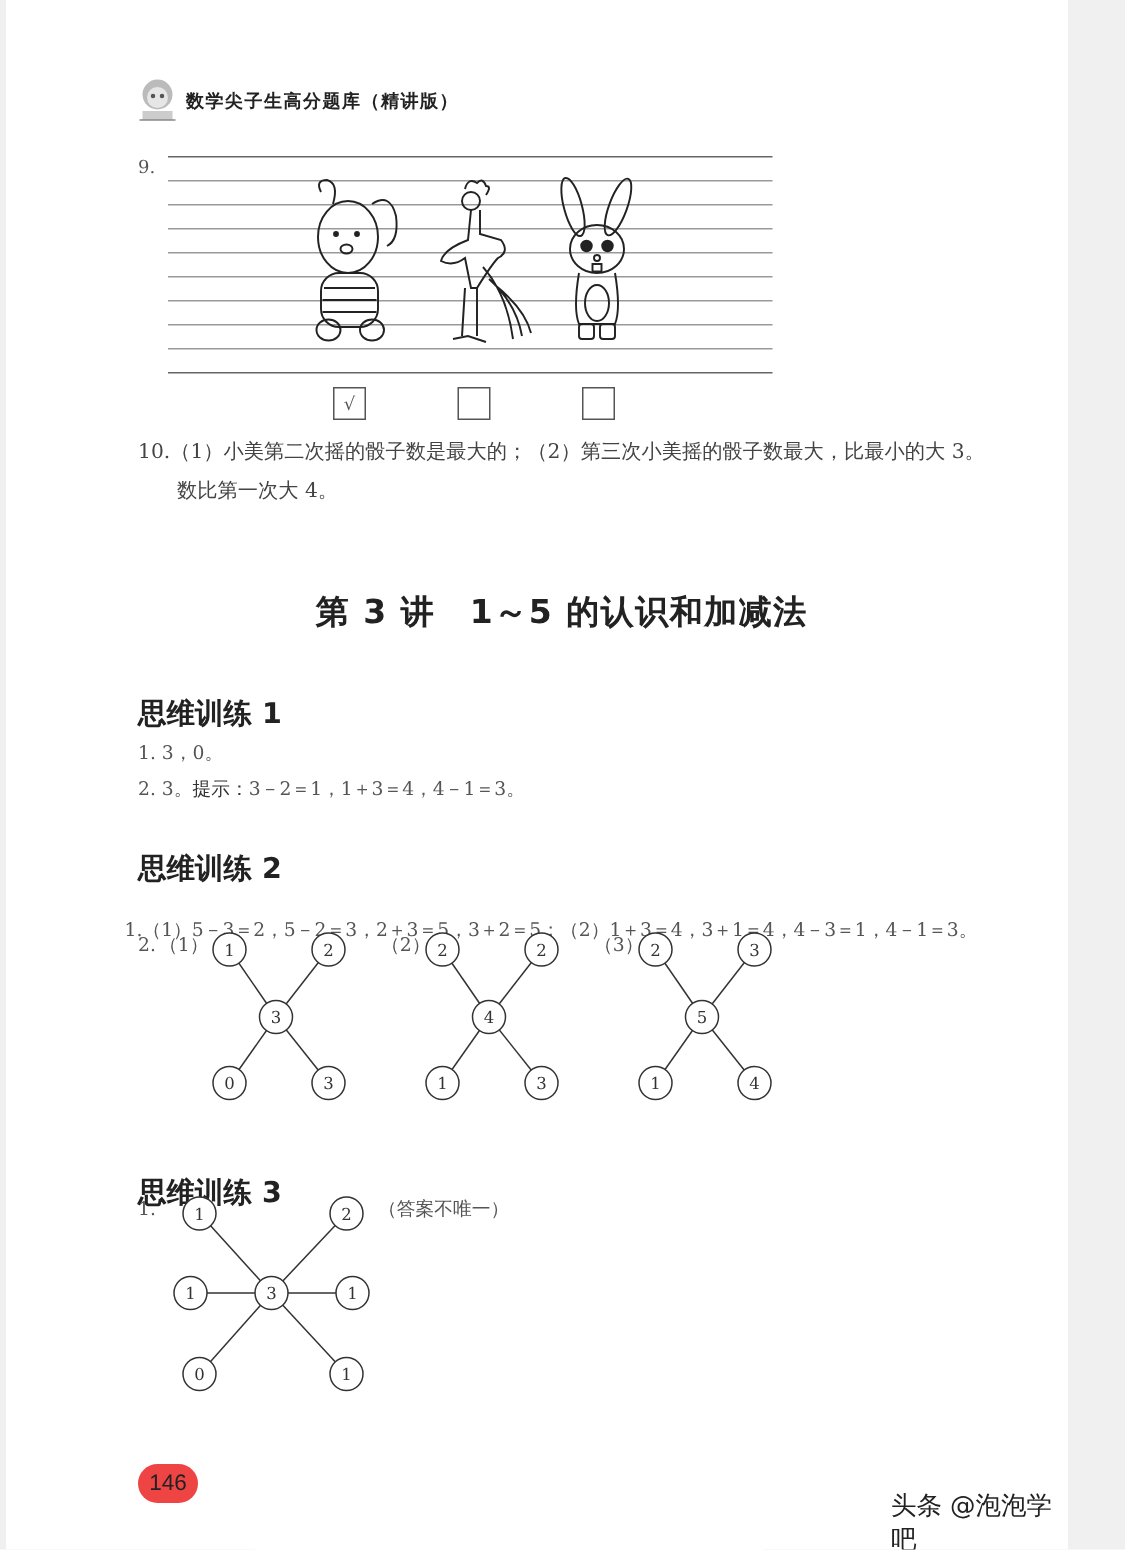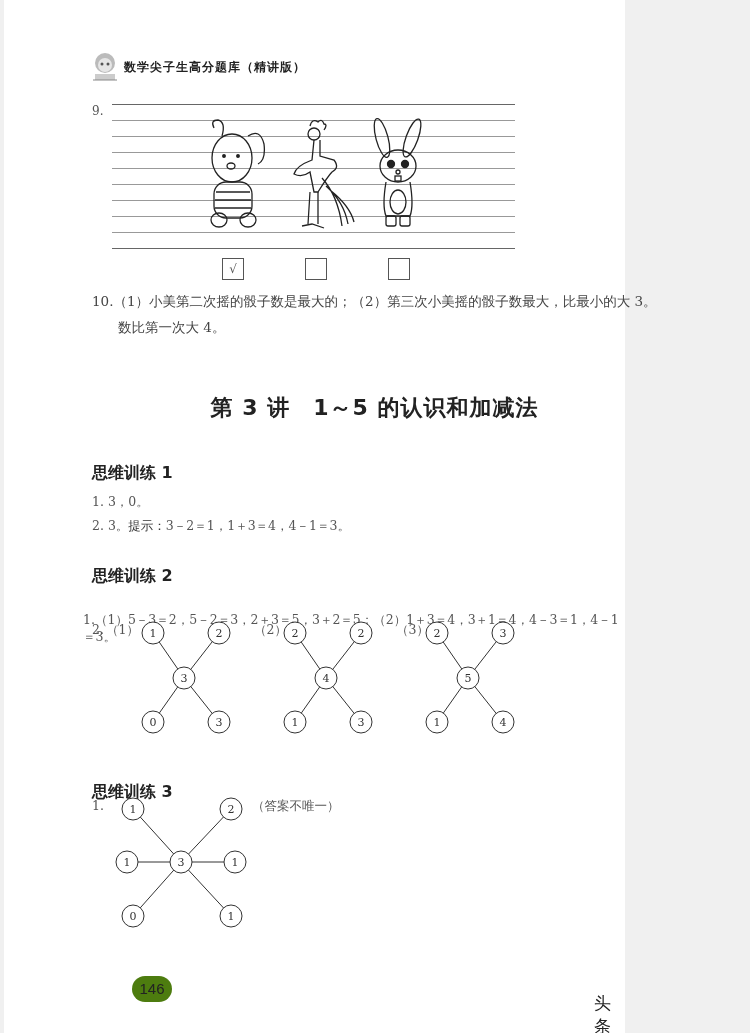--- a/index.html
+++ b/index.html
@@ -1,33 +1,33 @@
 <!DOCTYPE html>
 <html><head>
 <meta charset="utf-8">
 <style>
   html, body { margin:0; padding:0; }
   body { width:750px; height:1033px; background:#f0f0f0; position:relative; overflow:hidden; font-family:"DejaVu Serif","Liberation Serif",serif; color:#333; }
-  .page { position:absolute; left:4px; top:0; width:621px; height:1033px; background:#fff; }
+  .page { position:absolute; left:4px; top:0; width:708px; height:1033px; background:#fff; }
   .abs { position:absolute; }
   .header { left:88px; top:50px; height:34px; display:flex; align-items:center; }
   .header .mascot { width:26px; height:30px; margin-right:6px; }
   .header .title { font-family:"DejaVu Sans",sans-serif; font-weight:bold; font-size:12px; color:#222; letter-spacing:1px; }
   .q9num { left:88px; top:104px; font-size:12px; color:#555; }
   .lines { left:108px; top:104px; width:403px; height:148px; }
   .line { position:absolute; left:0; width:403px; height:1px; background:#999; }
   .animals { left:200px; top:116px; width:240px; height:124px; }
   .cbox { position:absolute; width:20px; height:20px; border:1px solid #555; background:#fff; font-size:12px; line-height:20px; text-align:center; color:#555; top:258px; }
   .q10 { left:88px; top:288px; width:600px; font-size:13.5px; line-height:26px; color:#444; }
   .q10 .indent { padding-left:26px; }
   .lecture { left:0; width:741px; top:393px; text-align:center; font-family:"DejaVu Sans",sans-serif; font-size:22px; font-weight:bold; color:#222; letter-spacing:1px; }
-  .sect { font-family:"DejaVu Sans",sans-serif; font-weight:bold; font-size:16px; color:#222; }
+  .sect { font-family:"DejaVu Sans",sans-serif; font-weight:bold; font-size:19px; color:#222; }
   .item { font-size:12.5px; color:#555; }
   .item .hint { font-family:"DejaVu Sans",sans-serif; font-weight:normal; color:#333; }
-  .pagenum { left:88px; top:976px; width:40px; height:26px; border-radius:13px; background:#4d7c0f; text-align:center; line-height:26px; font-family:"Liberation Sans",sans-serif; font-size:15px; color:#222;margin-left:40px; }
+  .pagenum { left:88px; top:976px; width:40px; height:26px; border-radius:13px; background:#ef4444; text-align:center; line-height:26px; font-family:"Liberation Sans",sans-serif; font-size:15px; color:#222; }
   .watermark { left:590px; top:992px; font-family:"DejaVu Sans",sans-serif; font-size:17px; color:#222; }
   svg text { font-family:"DejaVu Serif","Liberation Serif",serif; }
 </style>
 </head>
 <body>
 
 <div class="page">
 
   <div class="abs header">
     <svg class="mascot" viewBox="0 0 26 30">

